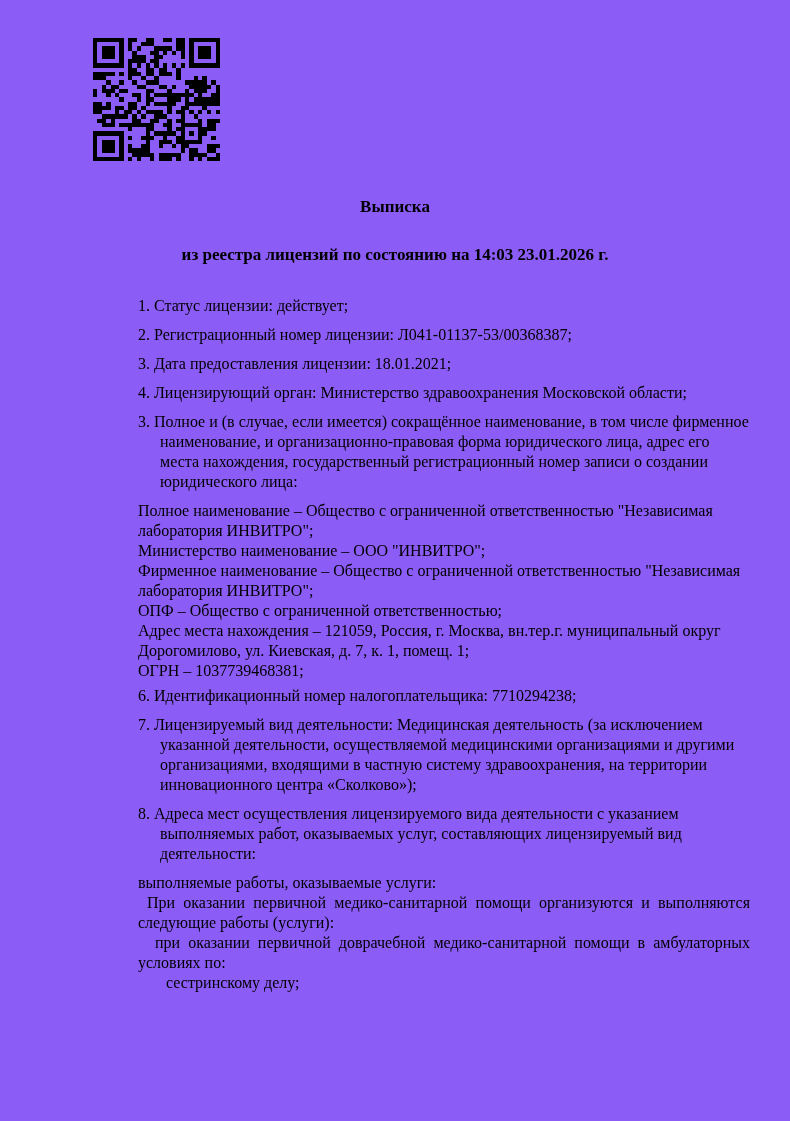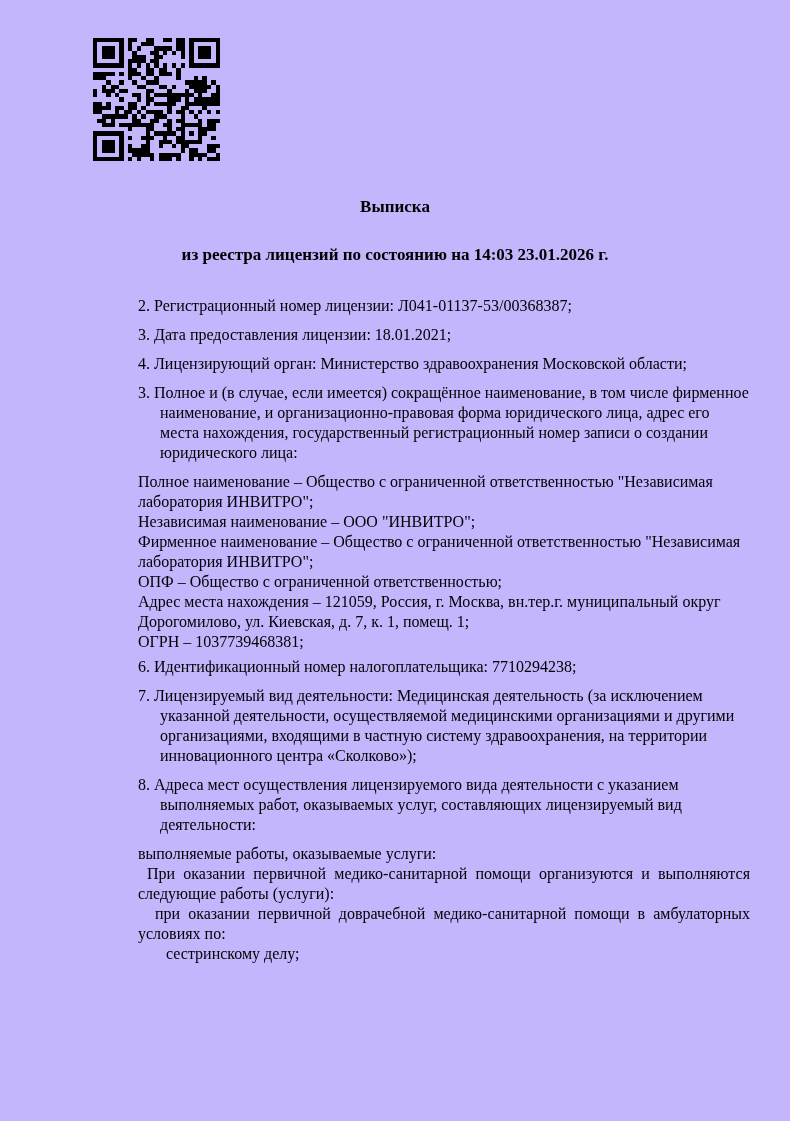--- a/index.html
+++ b/index.html
@@ -1,19 +1,19 @@
 <!DOCTYPE html>
 <html lang="ru"><head>
 <meta charset="utf-8">
 <style>
   html,body{margin:0;padding:0;background:#ffffff;}
   .page{
     position:relative;
     width:790px;height:1121px;
-    background:#c4b5fd;color:#000000;
+    background:#8b5cf6;color:#000000;
     font-family:"Liberation Serif", "DejaVu Serif", serif;
     font-size:16px;
     overflow:hidden;
   }
   .qr{
     position:absolute;left:93px;top:38px;
     width:127px;height:123px;
   }
   .qr svg{width:100%;height:100%;shape-rendering:crispEdges;}
   .titles{
@@ -480,26 +480,27 @@
         <rect x="28" y="28" width="1" height="1"></rect>
       </svg>
   </div>
 
   <div class="titles">
     <div class="title1">Выписка</div>
     <div class="title2">из реестра лицензий по состоянию на 14:03 23.01.2026 г.</div>
   </div>
 
   <div class="content" id="content">
+      <p class="numbered">1. Статус лицензии: действует;</p>
       <p class="numbered">2. Регистрационный номер лицензии: Л041-01137-53/00368387;</p>
       <p class="numbered">3. Дата предоставления лицензии: 18.01.2021;</p>
       <p class="numbered">4. Лицензирующий орган: Министерство здравоохранения Московской области;</p>
       <p class="numbered">3. Полное и (в случае, если имеется) сокращённое наименование, в том числе фирменное наименование, и организационно-правовая форма юридического лица, адрес его места нахождения, государственный регистрационный номер записи о создании юридического лица:</p>
       <p class="plain">Полное наименование – Общество с ограниченной ответственностью "Независимая лаборатория ИНВИТРО";</p>
-      <p class="plain">Независимая наименование – ООО "ИНВИТРО";</p>
+      <p class="plain">Министерство наименование – ООО "ИНВИТРО";</p>
       <p class="plain">Фирменное наименование – Общество с ограниченной ответственностью "Независимая лаборатория ИНВИТРО";</p>
       <p class="plain">ОПФ – Общество с ограниченной ответственностью;</p>
       <p class="plain">Адрес места нахождения – 121059, Россия, г. Москва, вн.тер.г. муниципальный округ Дорогомилово, ул. Киевская, д. 7, к. 1, помещ. 1;</p>
       <p class="plain">ОГРН – 1037739468381;</p>
       <p class="numbered gapb">6. Идентификационный номер налогоплательщика: 7710294238;</p>
       <p class="numbered">7. Лицензируемый вид деятельности: Медицинская деятельность (за исключением указанной деятельности, осуществляемой медицинскими организациями и другими организациями, входящими в частную систему здравоохранения, на территории инновационного центра «Сколково»);</p>
       <p class="numbered">8. Адреса мест осуществления лицензируемого вида деятельности с указанием выполняемых работ, оказываемых услуг, составляющих лицензируемый вид деятельности:</p>
       <p class="plain">выполняемые работы, оказываемые услуги:</p>
       <p class="plain ind1 just">При оказании первичной медико-санитарной помощи организуются и выполняются следующие работы (услуги):</p>
       <p class="plain ind2 just">при оказании первичной доврачебной медико-санитарной помощи в амбулаторных условиях по:</p>

